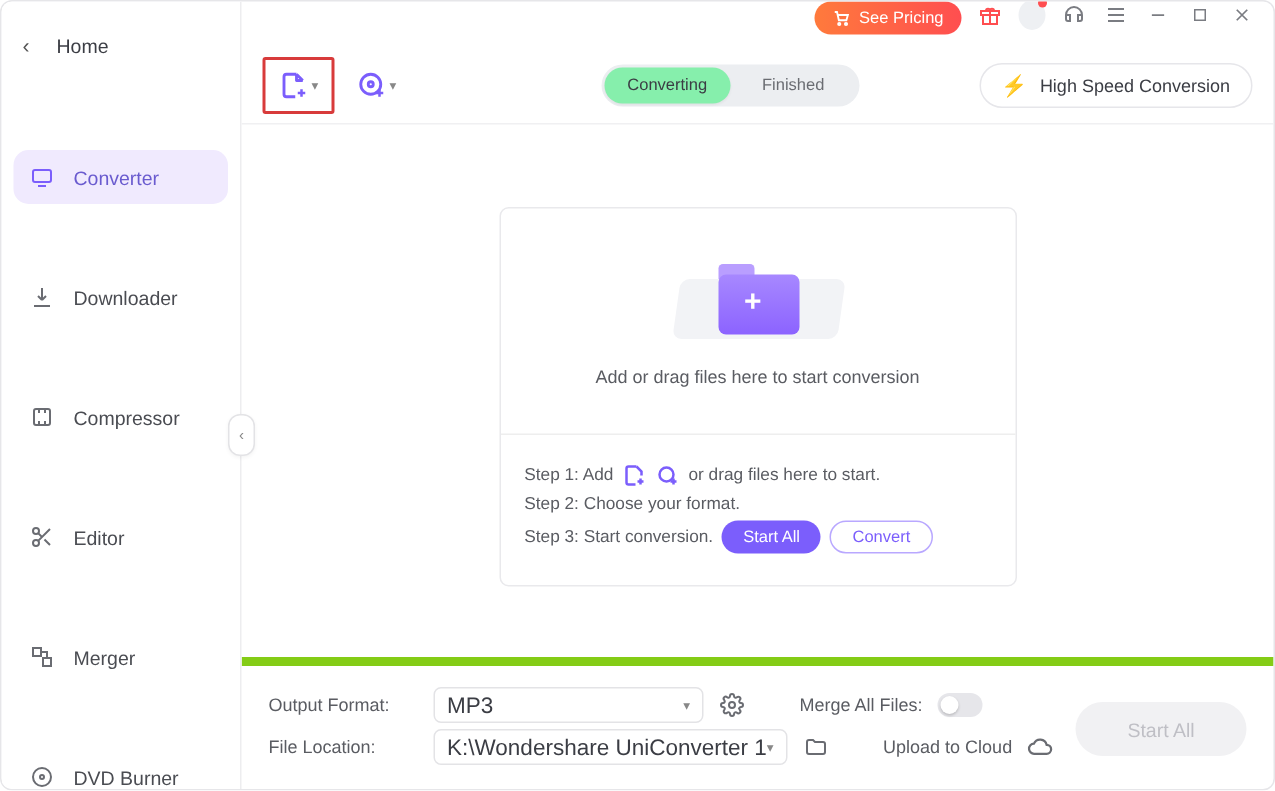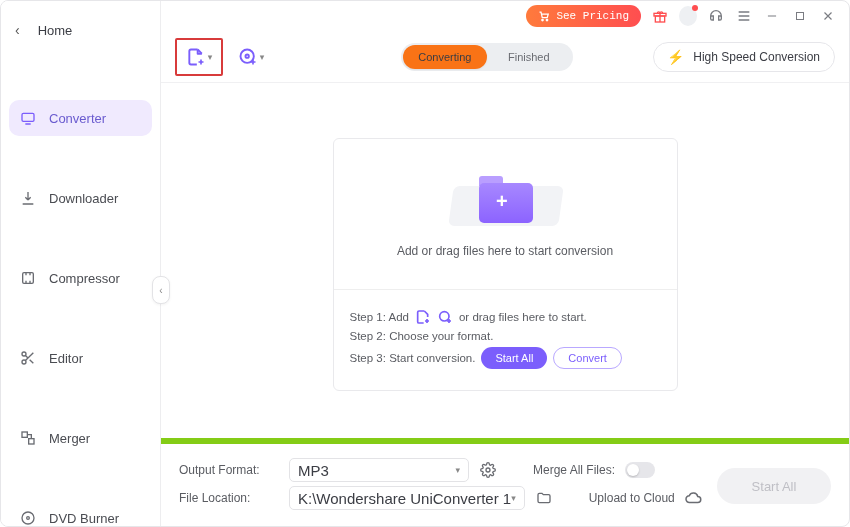--- a/index.html
+++ b/index.html
@@ -7,35 +7,35 @@
   .window { width: 850px; height: 527px; border: 1px solid #e6e6e9; border-radius: 8px; display: flex; overflow: hidden; position: relative; background:#ffffff;}
   .sidebar { width: 160px; border-right: 1px solid #ededef; padding: 15px 8px 0 8px; background:#ffffff; flex: 0 0 160px; position:relative;}
   .back { display:flex; align-items:center; gap:18px; padding: 6px 6px 18px 6px; cursor:pointer;}
   .back .chev { font-size: 14px; color:#555;}
   .side-item { display:flex; align-items:center; gap:12px; padding: 9px 10px; border-radius: 10px; font-size: 13px; color:#4a4c52; cursor:pointer;margin-top:44px;}
   .side-item.active { background: #f0eafe; color:#6a5bcf;}
   .side-item .ico { width:18px; height:18px; display:flex; align-items:center; justify-content:center; color:#6a6c72;}
   .side-item.active .ico { color:#7b5efc;}
   .side-collapse { position:absolute; right:-10px; top:275px; width:18px; height:28px; border:1px solid #e3e3e6; border-radius:8px; background:#fff; display:flex; align-items:center; justify-content:center; font-size:10px; color:#888; cursor:pointer; box-shadow:0 1px 3px rgba(0,0,0,.05);}
   .main { flex:1; display:flex; flex-direction:column; }
-  .titlebar { height:30px; display:flex; justify-content:flex-end; align-items:center; gap:10px; padding:0 12px;font-family:Liberation Mono, monospace;}
+  .titlebar { height:30px; display:flex; justify-content:flex-end; gap:10px; padding:0 12px;}
   .pricing { background: linear-gradient(90deg,#ff7a3c,#ff4e50); color:#fff; border-radius:14px; height:22px; padding:0 12px; display:flex; align-items:center; gap:6px; font-size:11px; cursor:pointer;}
   .titleicon { width:18px; height:18px; display:flex; align-items:center; justify-content:center; color:#7a7c82; cursor:pointer; font-size:14px;}
   .gift { color:#ff4e50;}
   .avatar { width:20px; height:20px; border-radius:50%; background:#eef0f3; position:relative;}
   .avatar::after { content:''; width:6px; height:6px; background:#ff4e50; border-radius:50%; position:absolute; top:-1px; right:-1px;}
   .toolbar { height:52px; display:flex; align-items:center; padding:0 14px; border-bottom:1px solid #f0f0f2; gap:10px;}
   .addbox { width:48px; height:38px; border:2px solid #d83b3b; border-radius:2px; display:flex; align-items:center; justify-content:center; gap:2px; cursor:pointer;}
   .addfile-ico { color:#7b5efc; display:flex; align-items:center;}
   .chev-sm { font-size:9px; color:#888;}
   .addurl { width:36px; height:36px; display:flex; align-items:center; justify-content:center; gap:2px; cursor:pointer;}
   .spacer { flex:1;}
   .tabs { width:172px; height:28px; background:#eceef1; border-radius:14px; display:flex; padding:2px;}
   .tab { flex:1; border-radius:12px; display:flex; align-items:center; justify-content:center; font-size:11px; color:#6a6c72; cursor:pointer;}
-  .tab.active { background:#f97316; color:#3b3d44; box-shadow:0 1px 2px rgba(0,0,0,.06);}
+  .tab.active { background:#86efac; color:#3b3d44; box-shadow:0 1px 2px rgba(0,0,0,.06);}
   .hsbtn { height:30px; border:1px solid #e6e6ea; border-radius:16px; padding:0 14px; display:flex; align-items:center; gap:8px; font-size:12px; color:#3b3d44; cursor:pointer;}
   .hsbtn .bolt { color:#4a4c52; font-size:14px;}
   .content { flex:1; display:flex; align-items:flex-start; justify-content:center; padding-top:55px;}
   .dropcard { width:345px; border:1px solid #e9e9ec; border-radius:6px; background:#fff;}
   .dropzone { height:150px; display:flex; flex-direction:column; align-items:center; justify-content:center; gap:18px;}
   .folder { position:relative; width:80px; height:56px;}
   .folder-shadow { position:absolute; bottom:0; left:-14px; width:110px; height:40px; background:#f2f3f6; border-radius:6px; transform:skewX(-8deg);}
   .folder-main { position:absolute; bottom:3px; left:14px; width:54px; height:40px; background:linear-gradient(#a788ff,#8c63ff); border-radius:5px;}
   .folder-tab { position:absolute; bottom:40px; left:14px; width:24px; height:10px; background:#b99eff; border-radius:3px 3px 0 0;}
   .folder-plus { position:absolute; bottom:13px; left:31px; color:#fff; font-size:20px; font-weight:bold;}

